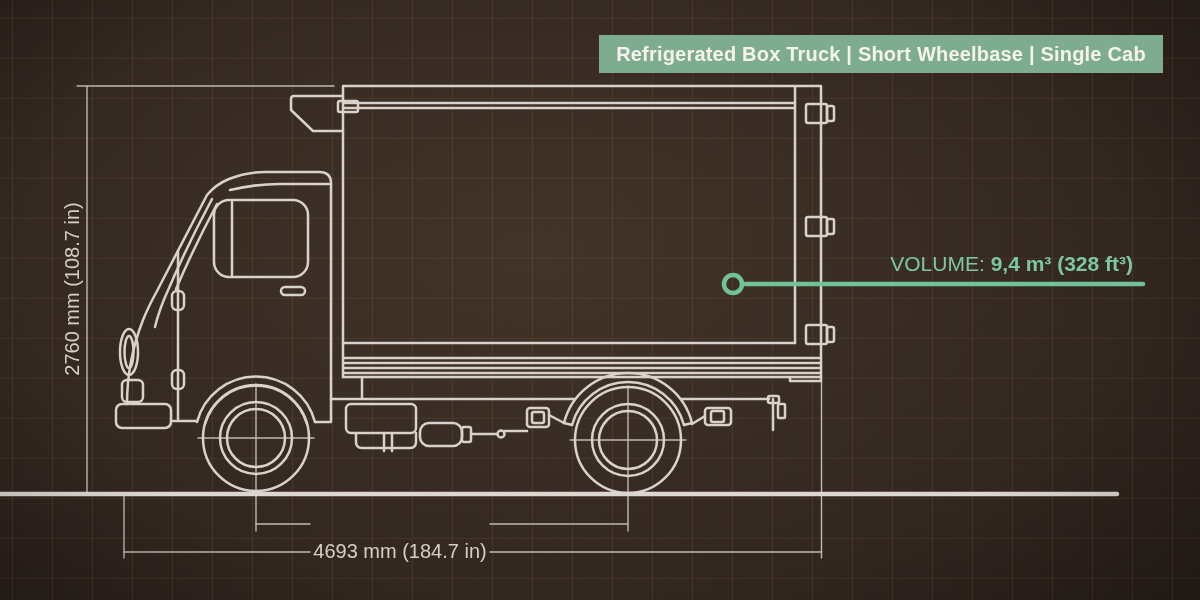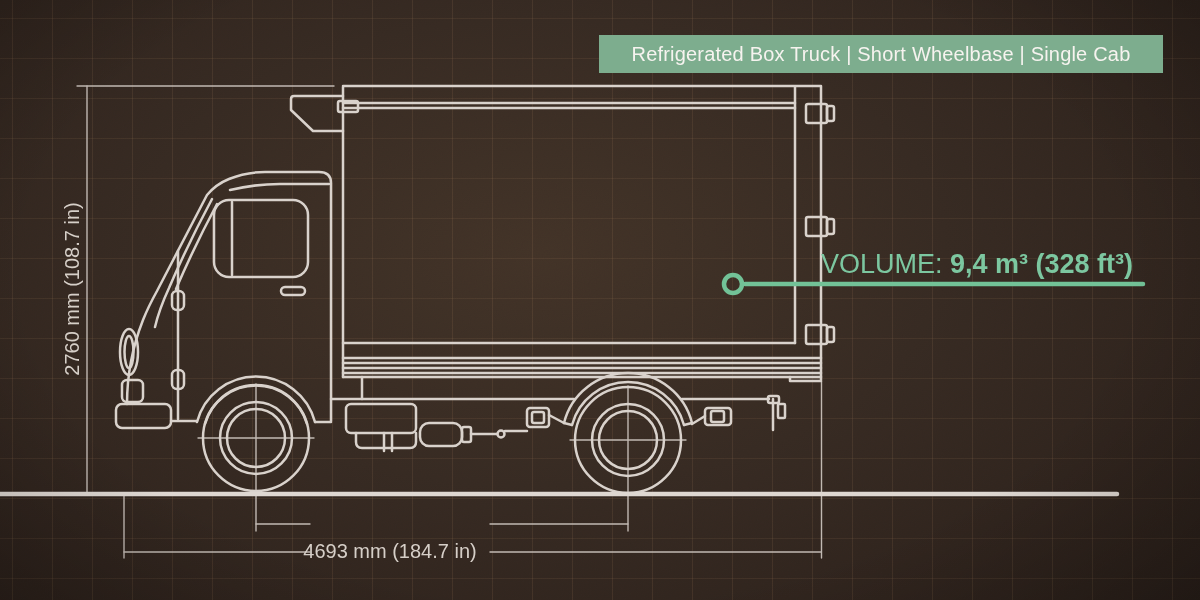--- a/index.html
+++ b/index.html
@@ -17,32 +17,32 @@
   }
   .vignette{
     position:absolute;inset:0;
     background:radial-gradient(ellipse 1000px 600px at 48% 45%, rgba(0,0,0,0) 55%, rgba(0,0,0,0.38) 100%);
   }
   .noise{position:absolute;inset:0;opacity:.6;}
   svg.draw{position:absolute;inset:0;}
   .banner{
     position:absolute;left:599px;top:35px;width:564px;height:38px;
     background:#7dad8e;color:#f6f3ef;font-size:20px;line-height:38px;
-    text-align:center;letter-spacing:.2px;white-space:nowrap;
+    text-align:center;letter-spacing:.2px;white-space:nowrap;font-weight:bold;
   }
   .dim-label{
     position:absolute;color:#d6cfc8;font-size:20px;line-height:22px;
     text-align:center;white-space:nowrap;
   }
   .dim-height{left:-28px;top:278px;width:200px;transform:rotate(-90deg);}
   .dim-wheelbase{left:250px;top:513px;width:300px;}
-  .dim-length{left:240px;top:540px;width:300px;}
+  .dim-length{left:250px;top:540px;width:300px;}
   .volume-label{
     position:absolute;left:733px;top:252px;width:400px;text-align:right;
-    color:#7cc7a0;font-size:27px;line-height:24px;white-space:nowrap;
+    color:#7cc7a0;font-size:21px;line-height:24px;white-space:nowrap;
   }
   .volume-label .val{font-weight:bold;}
 </style>
 </head>
 <body>
 
 <div class="stage">
 
   <div class="grid"></div>
 

